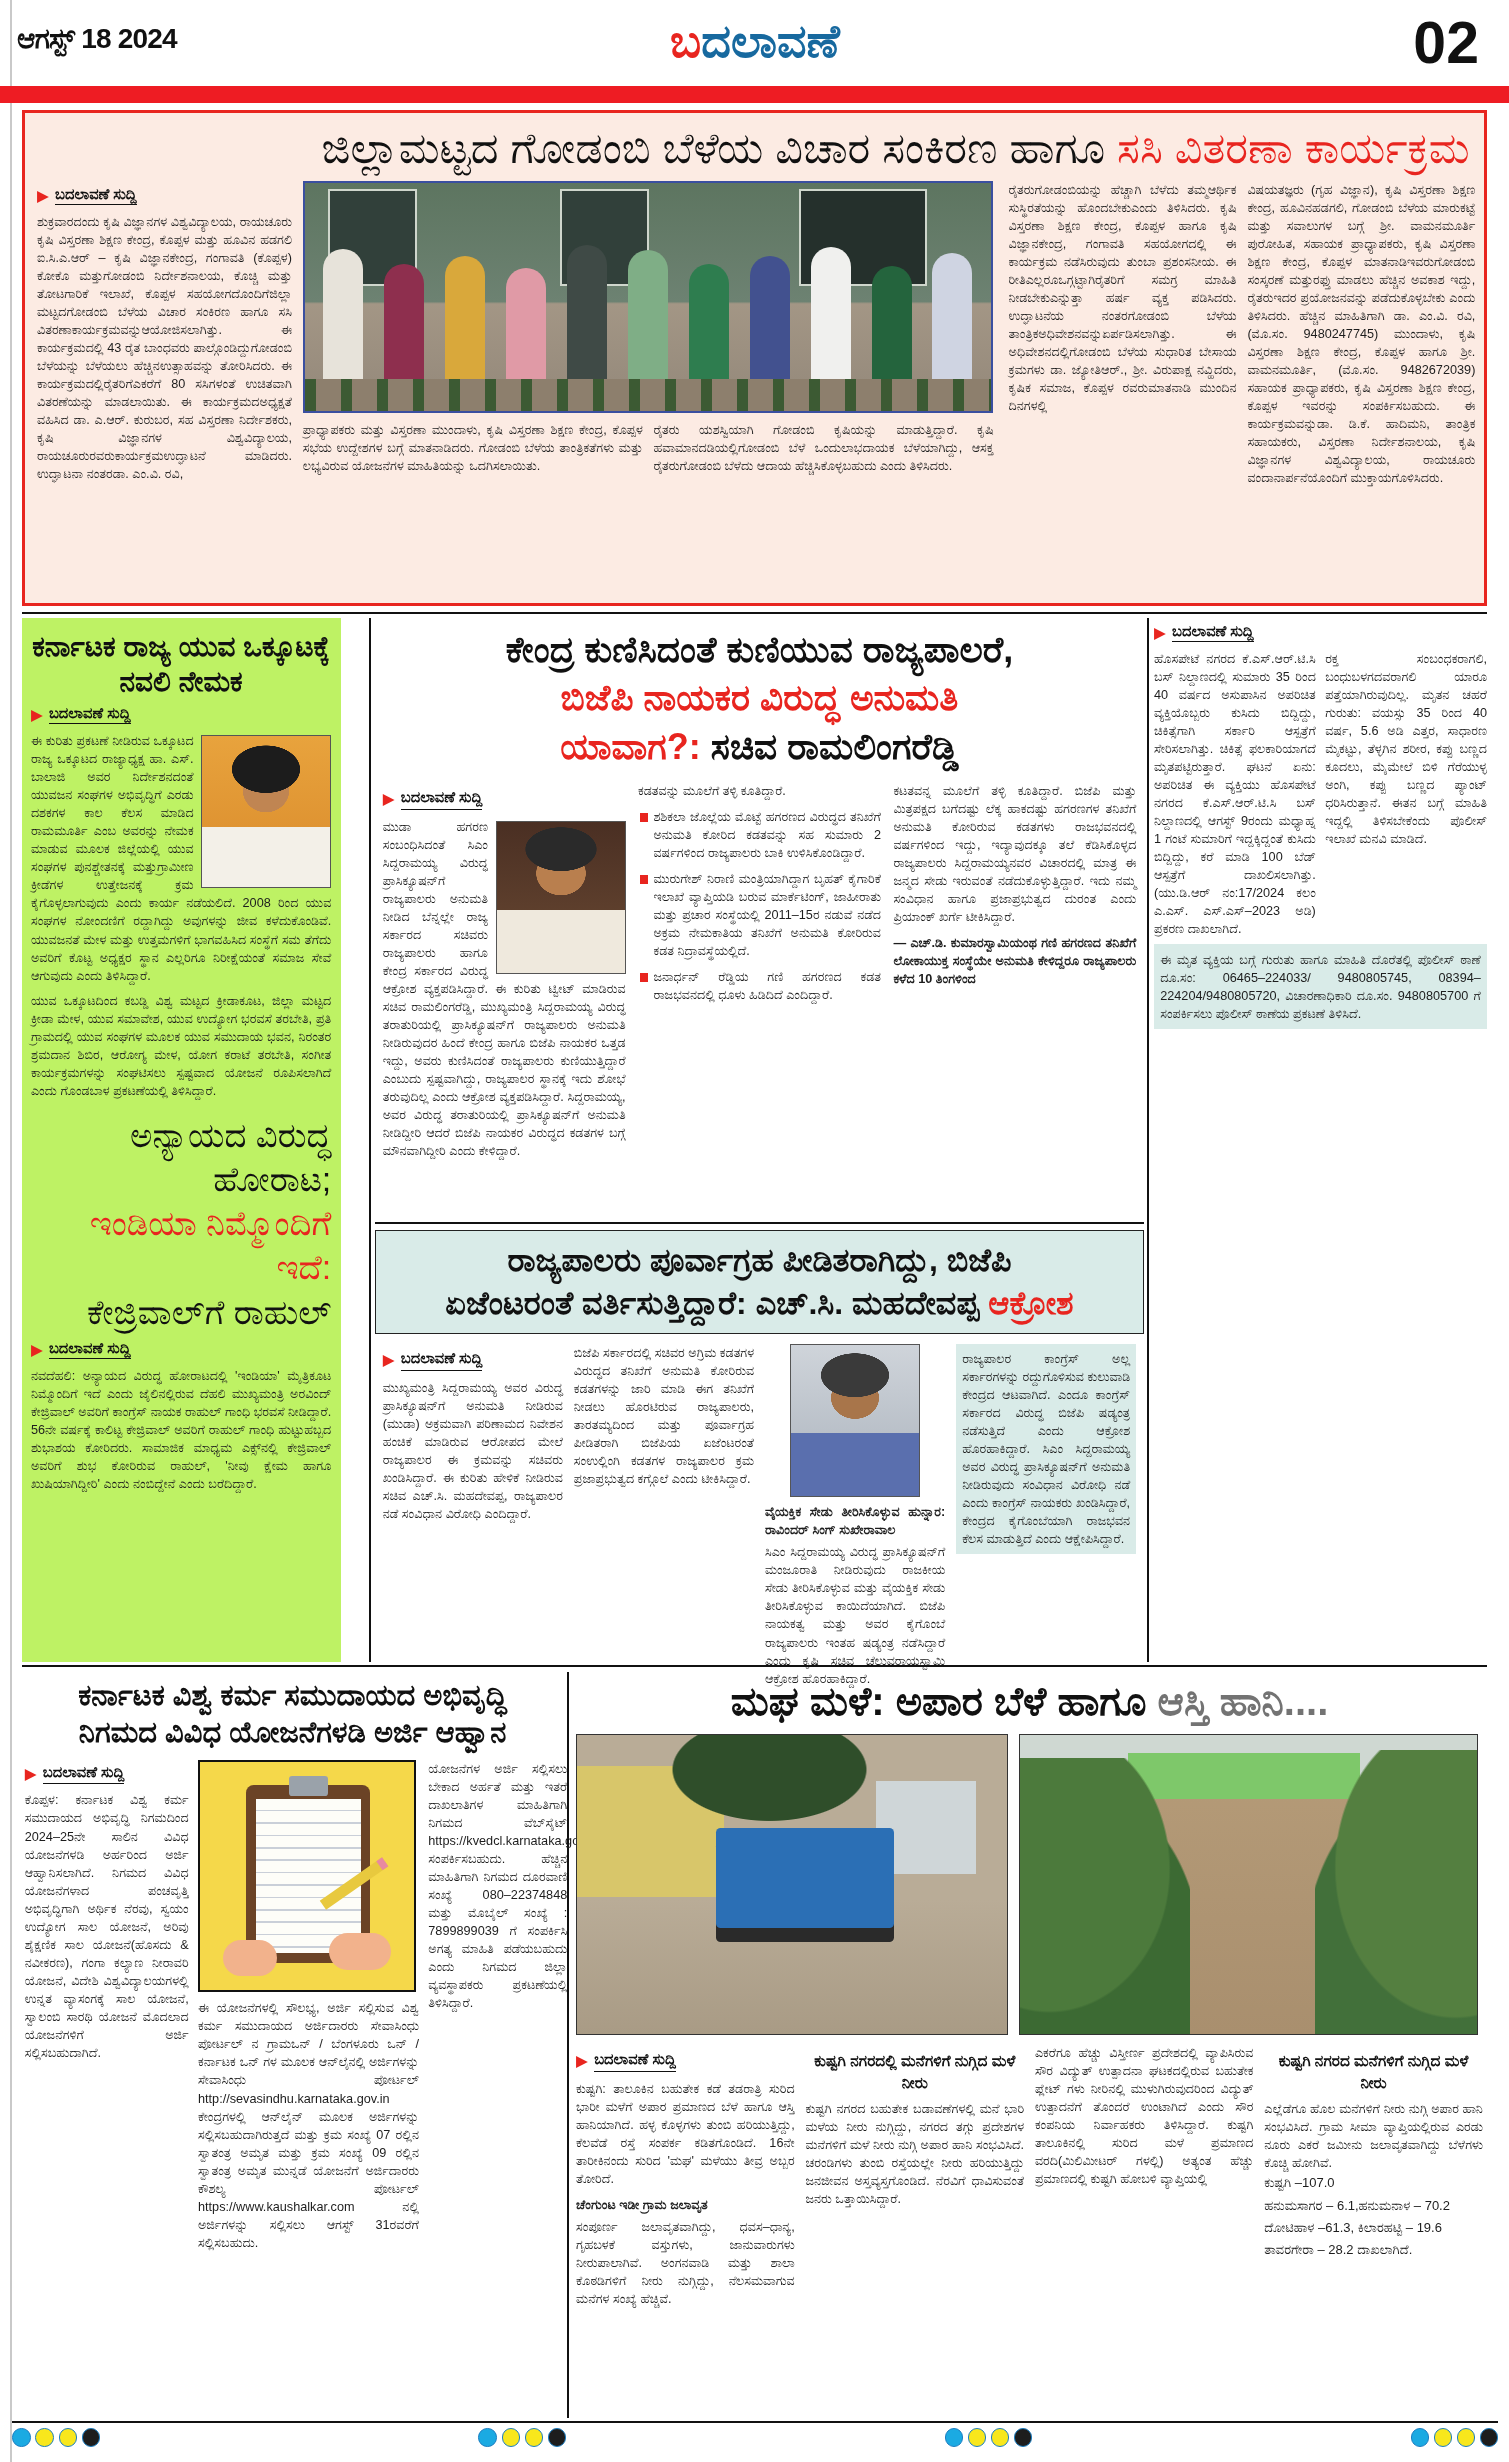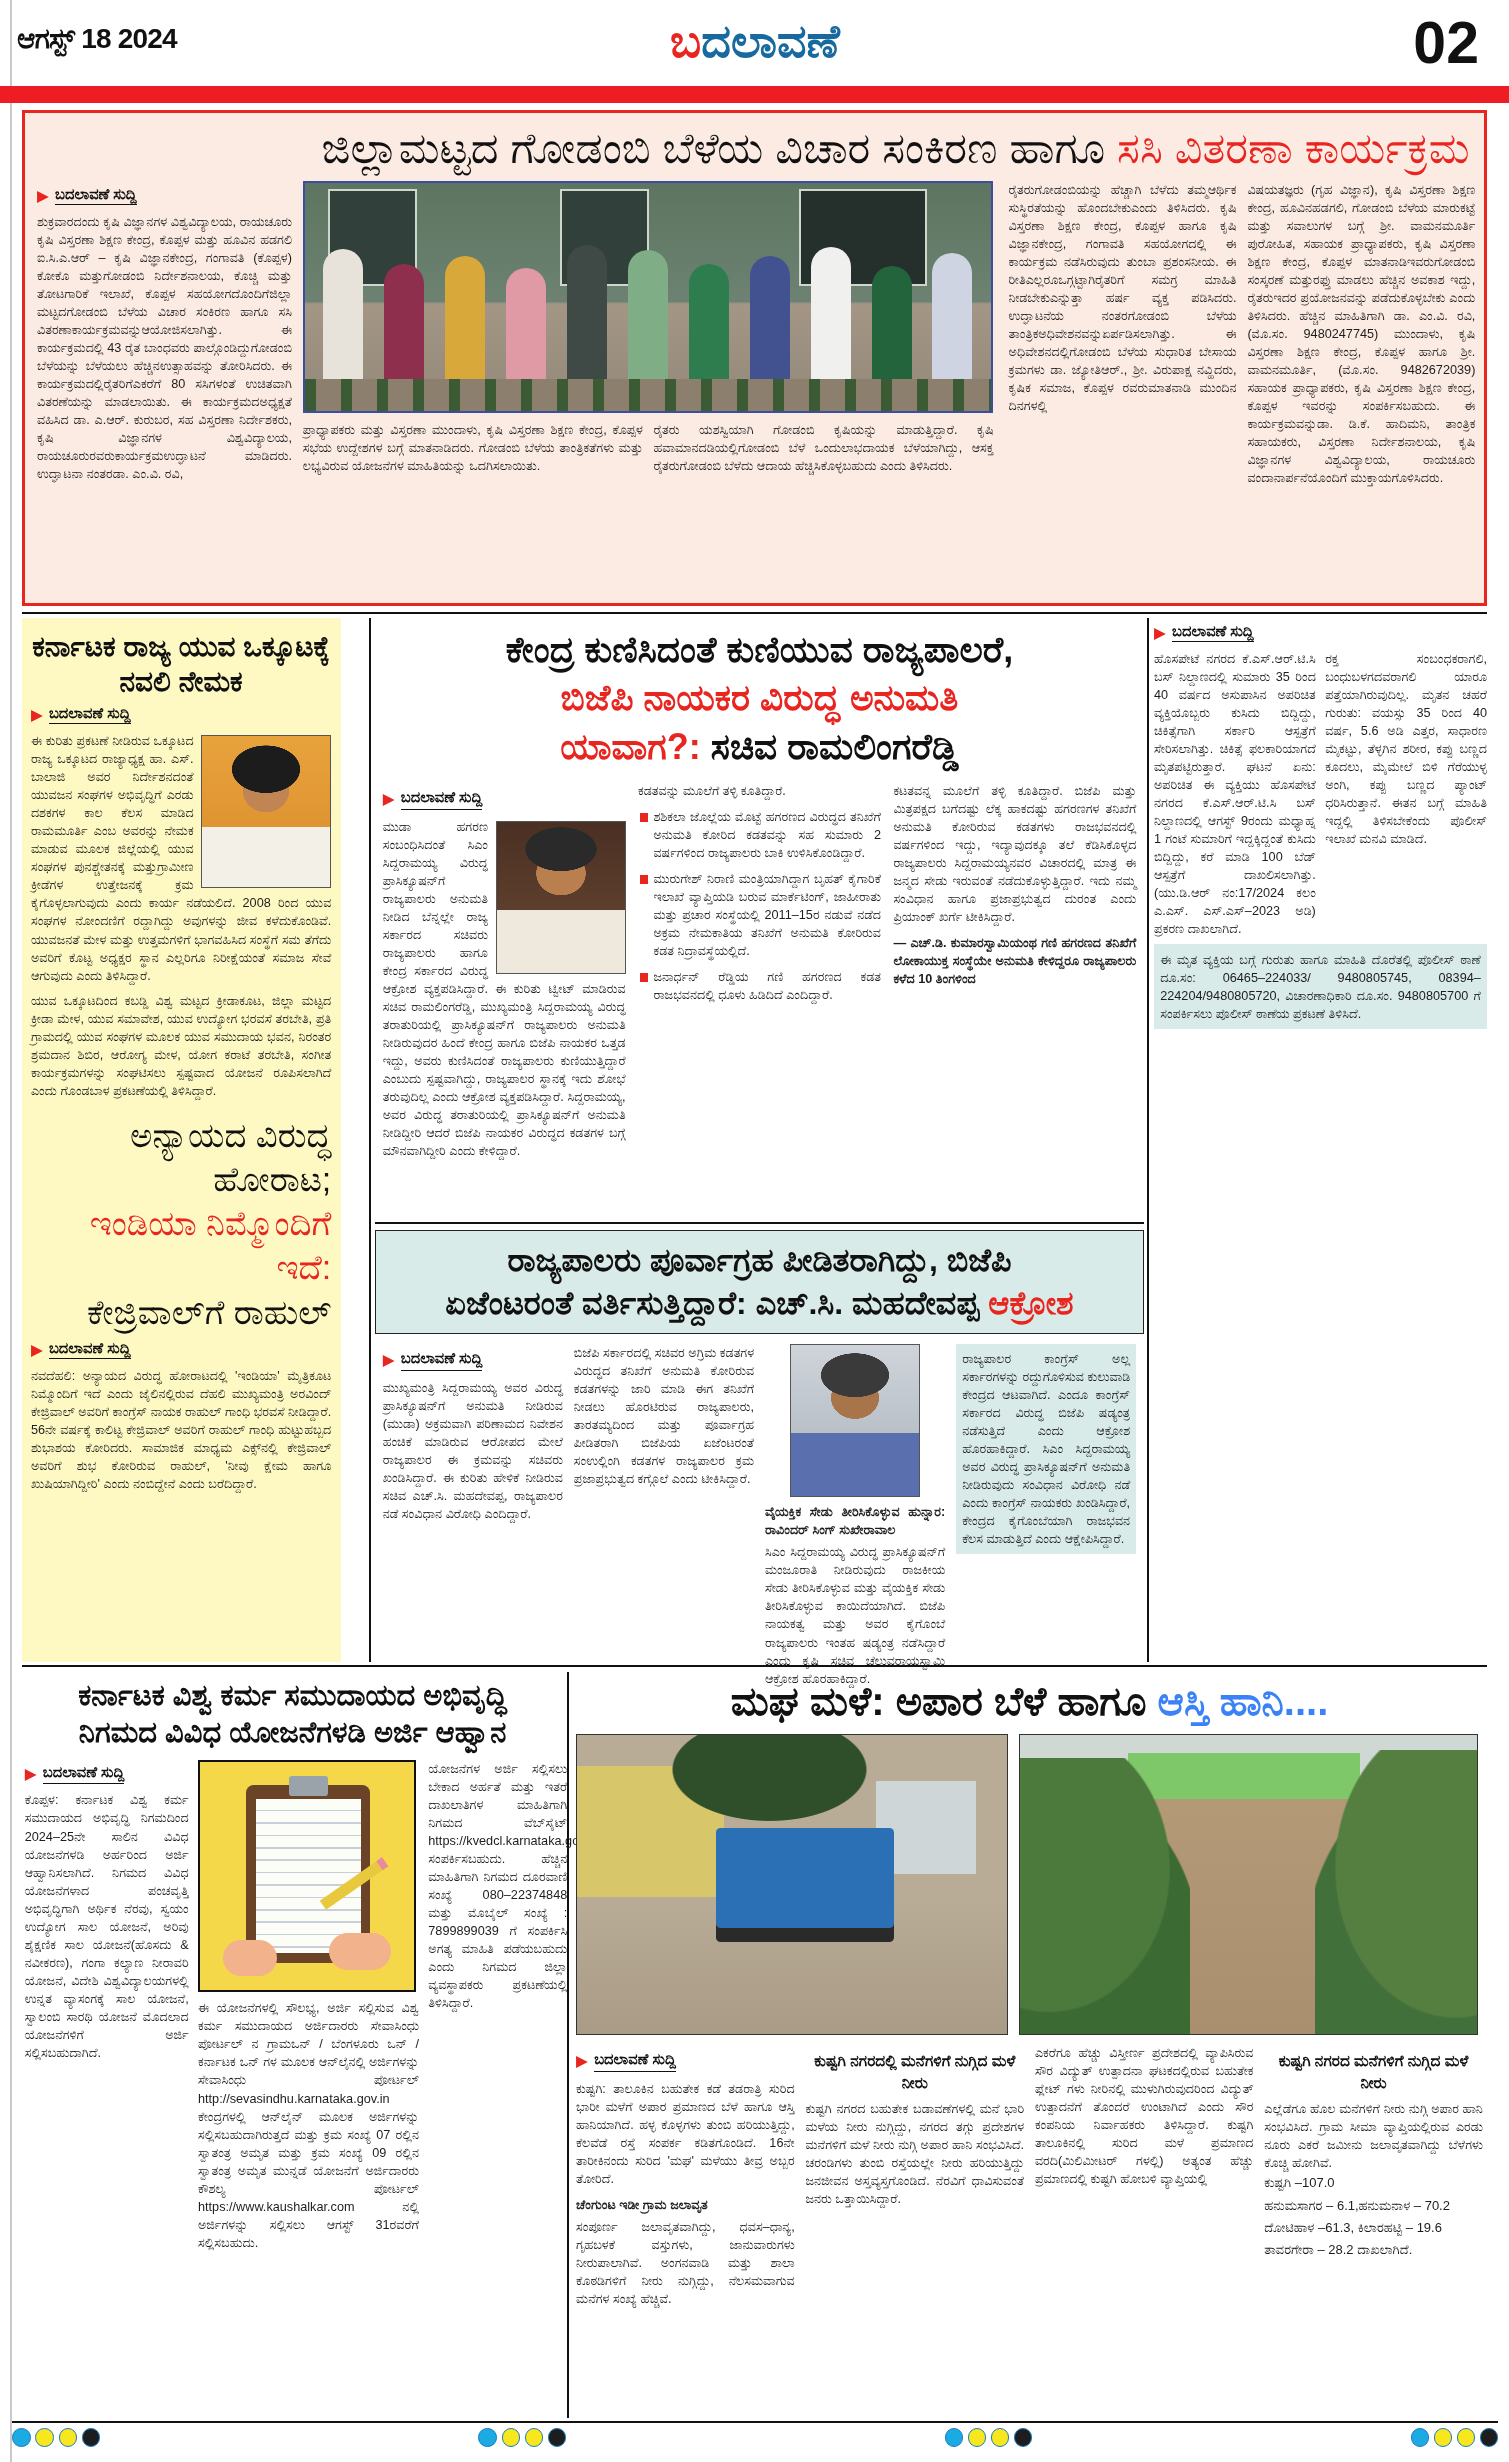--- a/index.html
+++ b/index.html
@@ -42,21 +42,21 @@
   .crowd i:nth-child(8){height:124px;background:#42518f;}
   .crowd i:nth-child(9){height:133px;background:#f0f0ee;}
   .crowd i:nth-child(10){height:114px;background:#24643d;}
   .crowd i:nth-child(11){height:127px;background:#cfd4e2;}
   .saplings{position:absolute;left:0;right:0;bottom:0;height:32px;background:repeating-linear-gradient(90deg,#3c5a33 0 10.8px,#8d7f6d 10.8px 36px);}
   .under-photo{display:flex;gap:10.8px;margin-top:7.7px;}
   .under-photo .col{width:340px;}
   .top-c4,.top-c5{width:228px;flex:none;}
   
   .row2-rule{left:21.6px;top:612px;width:1465px;}
-  .leftcol{left:21.6px;top:618px;width:319px;height:1044px;background:#fef9c3;box-sizing:border-box;padding:7.7px 9.3px;}
+  .leftcol{left:21.6px;top:618px;width:319px;height:1044px;background:#bef264;box-sizing:border-box;padding:7.7px 9.3px;}
   .vr1{left:369px;top:618px;height:1044px;}
   .vr2{left:1147px;top:618px;height:1044px;}
   .h-youth{text-align:center;font-weight:bold;font-size:28px;line-height:1.25;color:#111;margin:3.1px 0 6.2px 0;}
   .portrait{float:right;width:130px;height:153px;margin:3.1px 0 6.2px 7.7px;border:1.5px solid #555;box-sizing:border-box;}
   .p-navali{background:
     radial-gradient(ellipse 44% 26% at 50% 22%,#1c1c1c 60%,transparent 61%),
     radial-gradient(ellipse 30% 24% at 50% 36%,#c08552 60%,transparent 61%),
     linear-gradient(transparent 60%,#f3f0e8 60%),
     linear-gradient(#e8a33d,#d98a2b);}
   .p-reddy{background:
@@ -100,21 +100,21 @@
   .vk-c3{width:139px;flex:none;}
   .clipart{width:218px;height:232px;background:#f5d84a;border:2.3px solid #111;box-sizing:border-box;position:relative;margin-bottom:7.7px;}
   .clipart .board{position:absolute;left:46px;top:23px;width:124px;height:178px;background:#6b4326;border-radius:7.7px;}
   .clipart .paper{position:absolute;left:56px;top:37px;width:105px;height:154px;background:repeating-linear-gradient(#fdfdf8 0 10.8px,#c9cfd8 10.8px 12.4px);}
   .clipart .clip{position:absolute;left:89px;top:14px;width:39px;height:20px;background:#9aa2aa;border-radius:3.1px;}
   .clipart .pencil{position:absolute;left:116px;top:116px;width:69px;height:10.8px;background:#e8c93e;transform:rotate(-35deg);border-right:7.7px solid #e88aa0;}
   .clipart .hand1{position:absolute;left:23px;bottom:14px;width:54px;height:36px;background:#f2b28c;border-radius:18.5px;}
   .clipart .hand2{position:absolute;right:23px;bottom:20px;width:62px;height:37px;background:#f2b28c;border-radius:18.5px;}
   .botright{left:573px;top:1672px;width:913px;height:746px;}
   .h-flood{text-align:center;font-weight:bold;font-size:40px;line-height:1.2;color:#111;margin:4.6px 0 9.3px 0;}
-  .h-flood .maroon{color:#3b82f6;}
+  .h-flood .maroon{color:#737373;}
   .flood-photos{display:flex;gap:10.8px;padding:0 3.1px;}
   .fphoto1{width:432px;height:301px;border:1.5px solid #333;box-sizing:border-box;position:relative;overflow:hidden;background:linear-gradient(#b9ac97 55%,#a99b85 100%);}
   .fphoto1 .tree{position:absolute;left:69px;top:-31px;width:247px;height:131px;background:radial-gradient(ellipse at 50% 50%,#2f4e2a 55%,transparent 56%);}
   .fphoto1 .bldg{position:absolute;left:0;top:31px;width:147px;height:131px;background:#d8c66a;}
   .fphoto1 .bldg2{position:absolute;right:31px;top:46px;width:100px;height:93px;background:#cfd6d8;}
   .fphoto1 .trailer{position:absolute;left:139px;top:93px;width:178px;height:100px;background:#2b6fb5;border-radius:4.6px;box-shadow:0 14px 0 #2a2a2a;}
   .fphoto2{width:459px;height:301px;border:1.5px solid #333;box-sizing:border-box;position:relative;overflow:hidden;background:linear-gradient(#cfd8d2 0 14%,#b49a77 15%,#a98f6e 100%);}
   .fphoto2 .bushL{position:absolute;left:-31px;top:23px;width:201px;height:278px;background:radial-gradient(ellipse at 30% 40%,#4c7a3c 60%,transparent 61%),radial-gradient(ellipse at 60% 80%,#3c6a33 55%,transparent 56%);}
   .fphoto2 .bushR{position:absolute;right:-39px;top:15.4px;width:201px;height:293px;background:radial-gradient(ellipse at 70% 40%,#547f40 60%,transparent 61%),radial-gradient(ellipse at 40% 80%,#42703a 55%,transparent 56%);}
   .fphoto2 .field{position:absolute;left:108px;top:18.5px;width:232px;height:46px;background:#7ec86a;}

